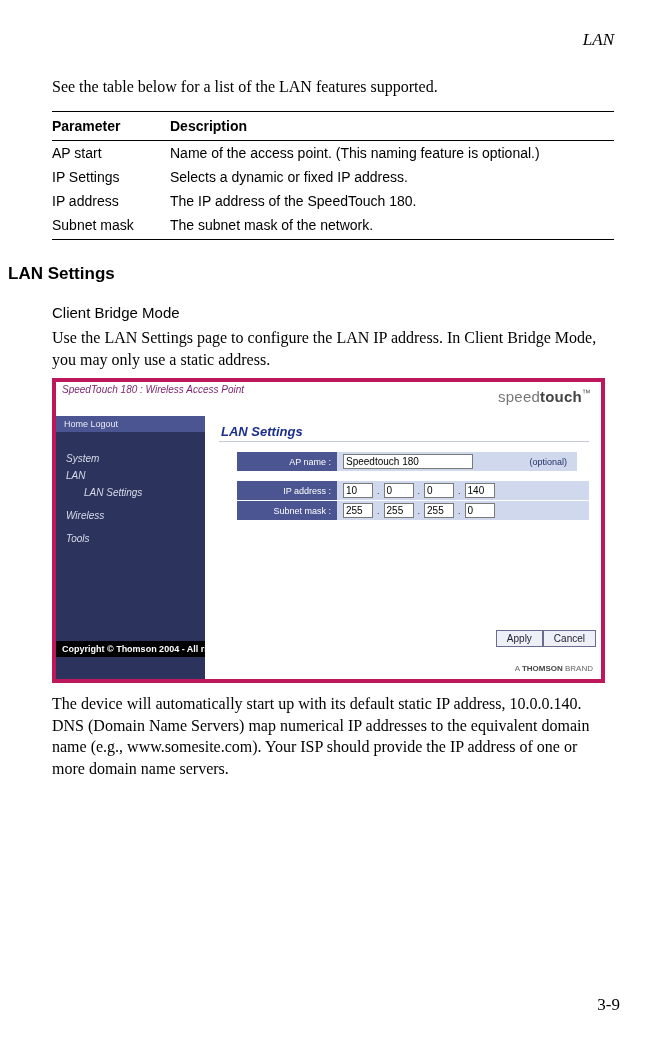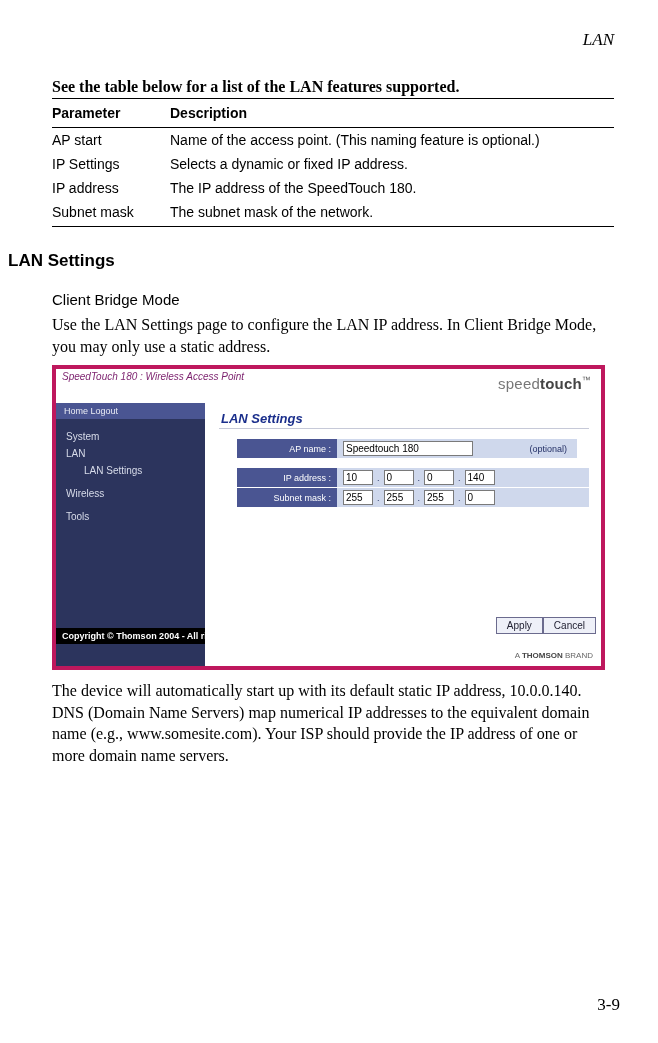--- a/index.html
+++ b/index.html
@@ -22,22 +22,21 @@
     font-style: italic;
     text-align: right;
     font-size: 17px;
     margin-bottom: 28px;
   }
   .body-indent {
     margin-left: 44px;
   }
   .intro {
     font-size: 16px;
-    margin-bottom: 2px;
-    font-weight: bold;
+    margin-bottom: 15px;
   }
   table.param-table {
     width: 100%;
     border-collapse: collapse;
     font-size: 15px;
     margin-bottom: 24px;
   }
   table.param-table th {
     text-align: left;
     font-weight: bold;
@@ -127,21 +126,22 @@
     box-sizing: border-box;
     position: relative;
   }
   .crumb {
     background: #4a5592;
     color: #e9ebf4;
     font-size: 9px;
     padding: 3px 8px;
   }
   .nav {
-    padding: 9px 0 0 0;
+    padding: 18px 0 0 0;
+    font-style: italic;
   }
   .nav-item {
     padding: 3px 10px;
     font-size: 10px;
     color: #d7dbe9;
     cursor: pointer;
   }
   .nav-sub {
     padding: 3px 10px 3px 28px;
     font-size: 10px;

